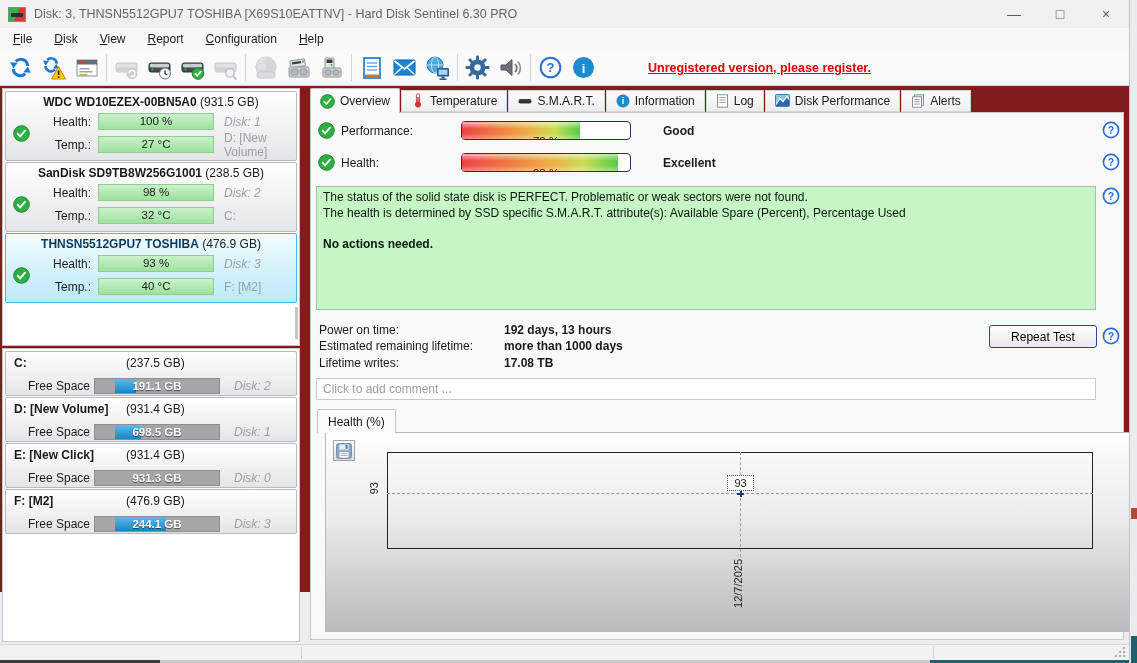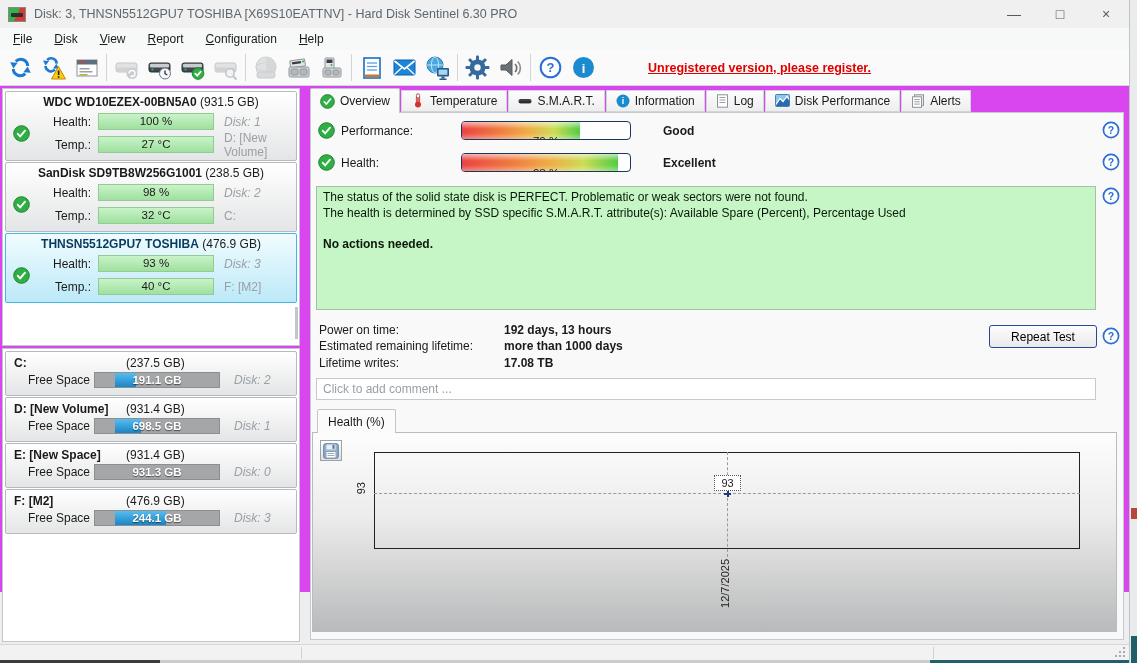--- a/index.html
+++ b/index.html
@@ -1,21 +1,21 @@
 <!DOCTYPE html>
 <html><head>
 <meta charset="utf-8">
 <style>
   * { box-sizing: border-box; margin: 0; padding: 0; }
   body {
     width: 1137px; height: 663px; overflow: hidden; position: relative;
     font-family: "Liberation Sans", sans-serif; font-size: 12px; color: #1a1a1a;
     background: #eceef0;
   }
-  .window { position: absolute; left: 0; top: 0; width: 1129px; height: 592px; background: #d946ef; }
+  .window { position: absolute; left: 0; top: 0; width: 1129px; height: 592px; background: #7f1d1d; }
 
   
   .titlebar { position: absolute; left: 0; top: 0; width: 100%; height: 28px; background: #f0f0f0;
     display: flex; align-items: center; padding-left: 8px; }
   .appicon { width: 18px; height: 15px; background: linear-gradient(115deg, #35b24a 48%, #d23c34 52%);
     position: relative; margin-right: 8px; border: 1px solid #888; }
   .appicon::after { content: ""; position: absolute; left: 2px; top: 5px; width: 12px; height: 4px;
     background: #2b2f33; border-radius: 1px; }
   .wtitle { color: #5d666d; font-size: 12.5px; }
   .wbtns { margin-left: auto; display: flex; height: 100%; }
@@ -54,21 +54,21 @@
   .gbar { height: 17px; background: linear-gradient(180deg, #c9f3c9, #9fe09f); border: 1px solid #94ca94;
     text-align: center; line-height: 15px; font-size: 11.5px; }
   .rowright { padding-left: 10px; color: #9aa0a6; font-size: 12px; }
   .rowright.it { font-style: italic; }
   .scrollthumb { position: absolute; right: 1px; top: 218px; width: 3px; height: 32px; background: #c2c6ca; }
 
   .part-entry { height: 45px; margin: 1px; border: 1px solid #b6babe; border-radius: 2px;
     background: linear-gradient(180deg, #ffffff, #e4e5e6); }
   .part-l1 { padding: 4px 0 0 8px; }
   .pname { display: inline-block; min-width: 112px; font-weight: bold; }
-  .part-l2 { display: flex; align-items: center; padding-left: 22px; margin-top: 2px; }
+  .part-l2 { display: flex; align-items: center; padding-left: 22px; margin-top: 8px; }
   .flabel { width: 66px; }
   .fbar { position: relative; width: 126px; height: 16px; background: #a4a6a8; border: 1px solid #8c8e90; overflow: hidden; padding-left: 20px; }
   .ffill { height: 100%; background: linear-gradient(180deg, #56bdf0, #1b85c4); }
   .ftext { position: absolute; left: 0; top: 0; width: 100%; text-align: center; color: #fff; font-weight: bold;
     font-size: 11.5px; line-height: 14px; text-shadow: 0 1px 1px rgba(0,0,0,.55); }
   .pdisk { margin-left: 14px; color: #9aa0a6; font-style: italic; }
 
   
   .content { position: absolute; left: 310px; top: 88px; width: 814px; height: 554px; }
   .tabbar { position: absolute; left: 0; top: 0; height: 25px; display: flex; align-items: center; }
@@ -103,21 +103,21 @@
     border: 1px solid #29479b; border-radius: 3px; background: linear-gradient(180deg, #fdfdfd, #e9e9e9);
     display: flex; align-items: center; justify-content: center; font-size: 12px; }
 
   .comment { position: absolute; left: 5px; top: 265px; width: 780px; height: 22px; border: 1px solid #c6cacd;
     background: #fff; padding: 0 6px; font-family: "Liberation Sans", sans-serif; font-size: 12px; color: #1a1a1a; }
   .comment::placeholder { color: #9aa0a6; }
 
   .charttab { position: absolute; left: 6px; top: 296px; height: 24px; padding: 9px 10px;
     background: #fbfbfb; border: 1px solid #c2c6ca; border-bottom: none; border-radius: 2px 2px 0 0;
     display: flex; align-items: center; z-index: 2; }
-  .chartpanel { position: absolute; left: 1px; top: 319px; width: 805px; height: 200px;
+  .chartpanel { position: absolute; left: 14px; top: 319px; width: 805px; height: 200px;
     border: 1px solid #b8bcc0; background: linear-gradient(180deg, #fdfdfd 0%, #ececec 42%, #b9babb 100%); }
   .savebtn { position: absolute; left: 7px; top: 7px; width: 22px; height: 21px; border: 1px solid #9aa2aa;
     background: linear-gradient(180deg, #ffffff, #dcdfe2); display: flex; align-items: center; justify-content: center; }
   .plot { position: absolute; left: 61px; top: 19px; width: 706px; height: 97px; border: 1px solid #222; }
   .hline { position: absolute; left: 61px; top: 60px; width: 706px; border-top: 1px dashed #9a9a9a; }
   .vline { position: absolute; left: 414px; top: 19px; height: 105px; border-left: 1px dashed #9a9a9a; }
   .ylab { position: absolute; left: 42px; top: 49px; writing-mode: vertical-rl; transform: rotate(180deg);
     font-size: 11px; color: #222; }
   .xlab { position: absolute; left: 406px; top: 126px; writing-mode: vertical-rl; transform: rotate(180deg);
     font-size: 11px; color: #222; }
@@ -425,21 +425,21 @@
           <span class="flabel">Free Space</span>
           <div class="fbar">
               <div class="ffill" style="width: 25%;"></div>
               <span class="ftext">698.5 GB</span>
             </div>
           <span class="pdisk">Disk: 1</span>
         </div>
       </div>
 
       <div class="part-entry">
-        <div class="part-l1"><span class="pname">E: [New Space]</span><span>(931.4 GB)</span></div>
+        <div class="part-l1"><span class="pname">E: [New Click]</span><span>(931.4 GB)</span></div>
         <div class="part-l2">
           <span class="flabel">Free Space</span>
           <div class="fbar">
               <div class="ffill" style="width: 0%;"></div>
               <span class="ftext">931.3 GB</span>
             </div>
           <span class="pdisk">Disk: 0</span>
         </div>
       </div>
 

